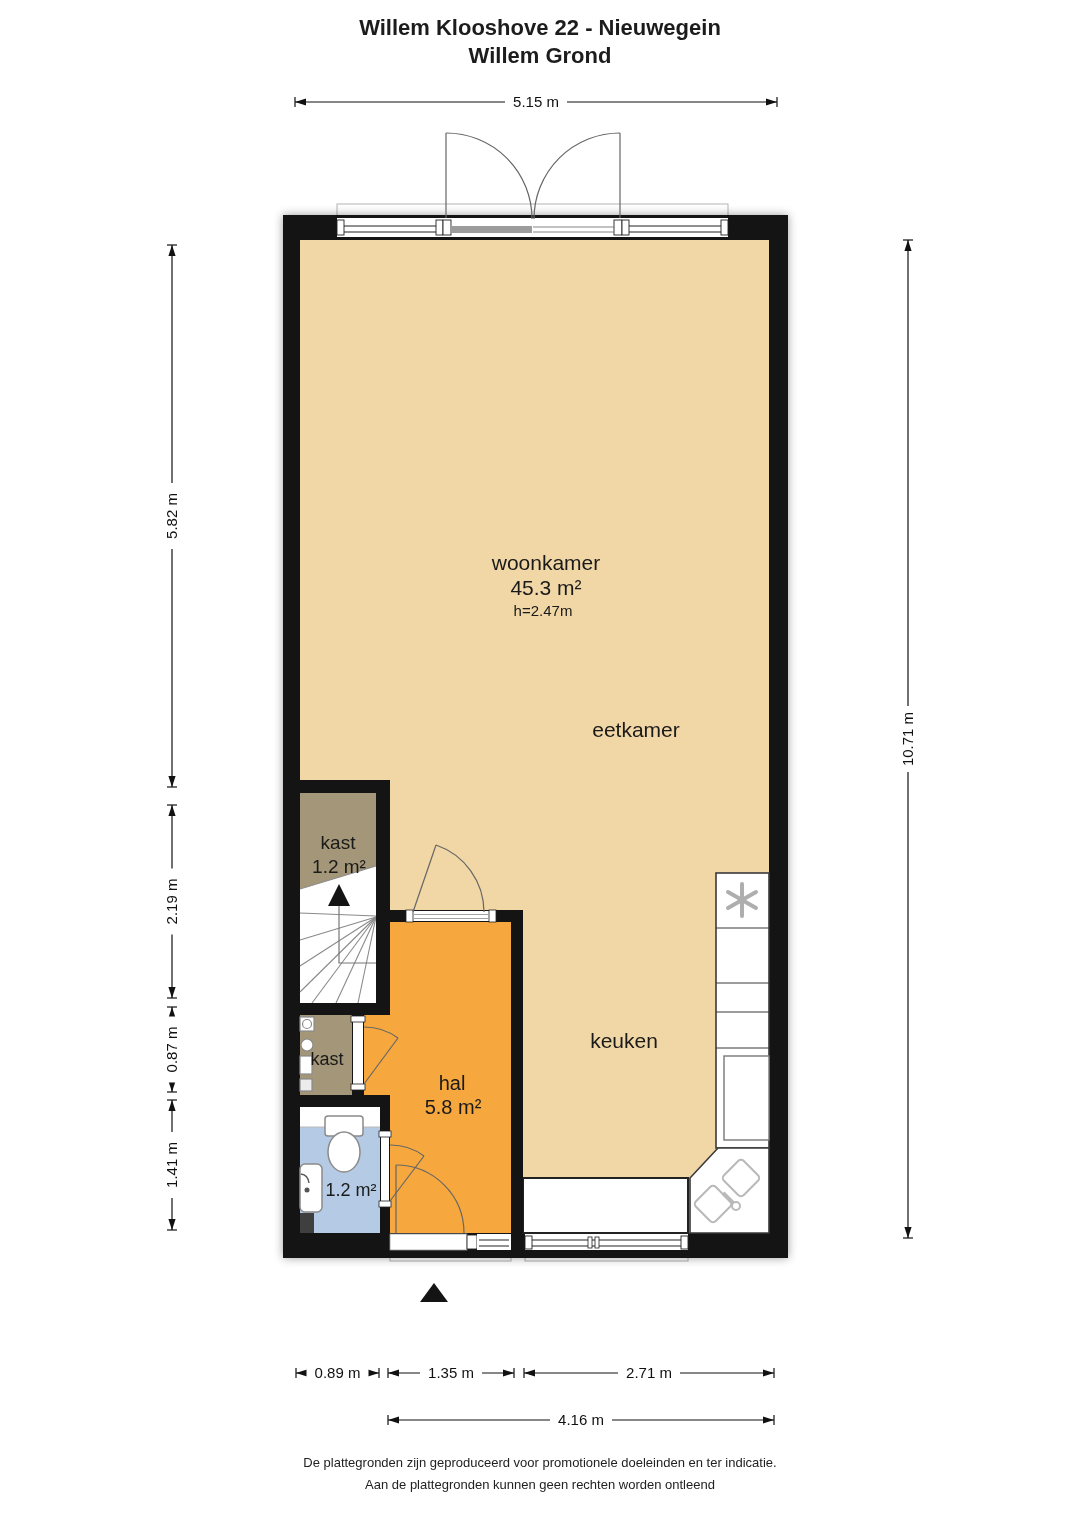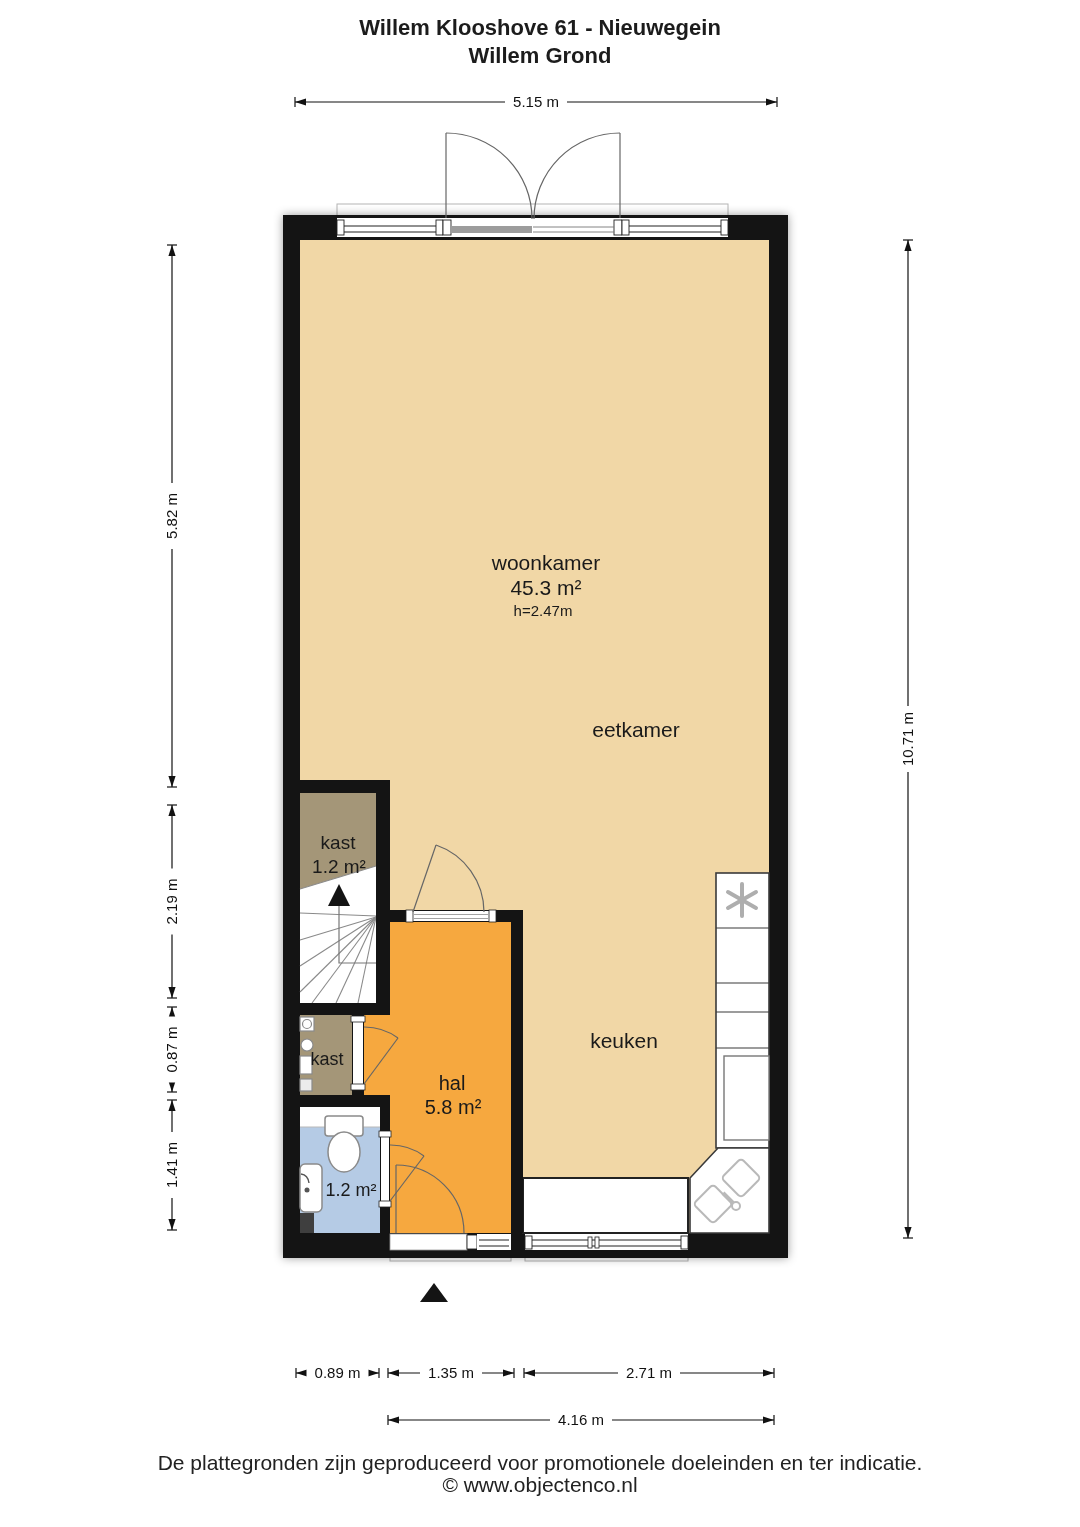--- a/index.html
+++ b/index.html
@@ -1,27 +1,27 @@
 <!DOCTYPE html>
 <html><head>
 <meta charset="utf-8">
 <style>
   html,body{margin:0;padding:0;background:#ffffff;}
   body{width:1080px;height:1527px;position:relative;font-family:"Liberation Sans",sans-serif;color:#1a1a1a;overflow:hidden;}
   .header{position:absolute;top:14px;left:0;width:1080px;text-align:center;font-weight:bold;font-size:22px;line-height:28px;color:#1c1c1c;}
-  .footer{position:absolute;top:1452px;left:0;width:1080px;text-align:center;font-size:21px;line-height:22px;color:#222;}
+  .footer{position:absolute;top:1452px;left:0;width:1080px;text-align:center;font-size:13px;line-height:22px;color:#222;}
   svg{position:absolute;top:0;left:0;}
   .room-label{fill:#1a1a1a;}
   .dim-text{fill:#111;}
 </style>
 </head>
 <body>
 
 <div class="header">
-  <div>Willem Klooshove 61 - Nieuwegein</div>
+  <div>Willem Klooshove 22 - Nieuwegein</div>
   <div>Willem Grond</div>
 </div>
 
 <svg width="1080" height="1527" viewBox="0 0 1080 1527">
 
   <rect x="337" y="204" width="391" height="13" fill="#ffffff" stroke="#b4b4b4" stroke-width="1"></rect>
   <rect x="390" y="1249" width="121" height="12" fill="#ffffff" stroke="#b4b4b4" stroke-width="1"></rect>
   <rect x="525" y="1249" width="163" height="12" fill="#ffffff" stroke="#b4b4b4" stroke-width="1"></rect>
 
   <rect x="283" y="215" width="505" height="1043" fill="#141414" style="filter:drop-shadow(0 0 5px rgba(0,0,0,0.38))"></rect>
@@ -285,14 +285,14 @@
         <rect x="550" y="1411" width="62" height="18" fill="#ffffff"></rect>
         <text x="581" y="1425" text-anchor="middle" font-size="15" class="dim-text">4.16 m</text>
       </g>
     </g>
 
   <polygon points="434,1283 420,1302 448,1302" fill="#141414"></polygon>
 </svg>
 
 <div class="footer">
   <div>De plattegronden zijn geproduceerd voor promotionele doeleinden en ter indicatie.</div>
-  <div>© www.objectenco.nl</div>
+  <div>Aan de plattegronden kunnen geen rechten worden ontleend</div>
 </div>
 
 </body></html>

